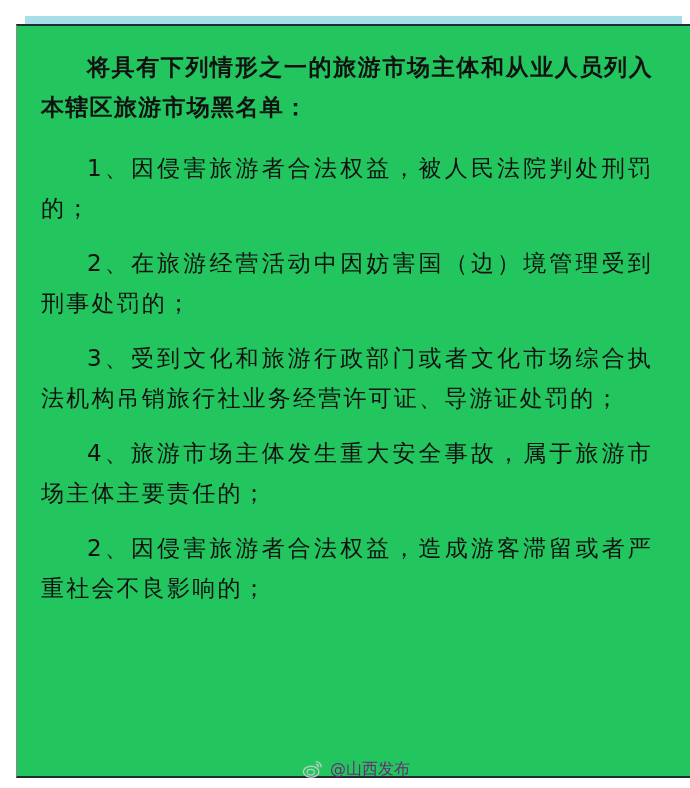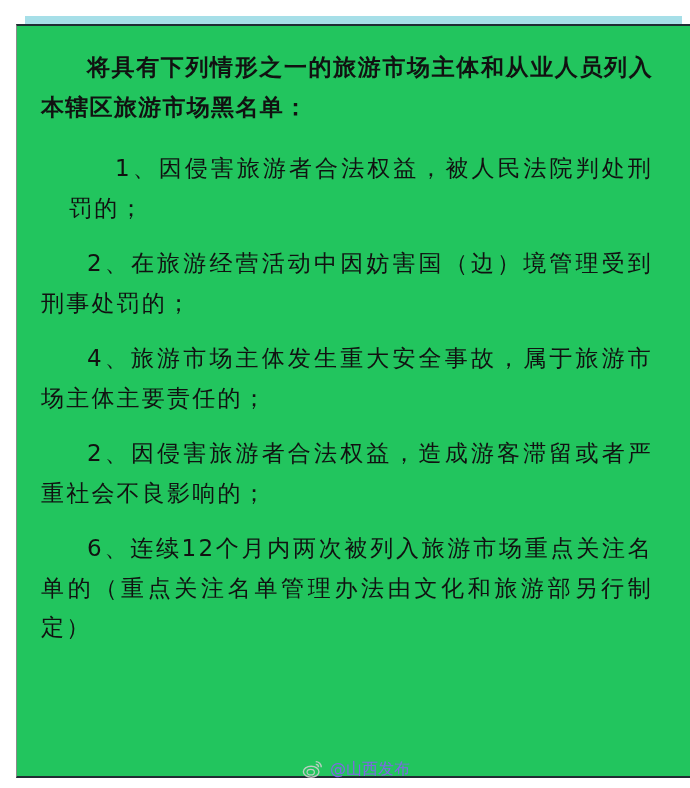--- a/index.html
+++ b/index.html
@@ -23,42 +23,42 @@
   .content {
     position:absolute; left:24px; top:22px; width:612px;
     color:#111111;
   }
   .para {
     font-size:23px; line-height:39.5px; text-align:justify; text-justify:inter-character;
     text-indent:46px; margin:0; letter-spacing:2.2px;
   }
   .heading { font-weight:bold; letter-spacing:1.3px; }
   .item { margin-top:16px; }
-  .item:first-of-type { margin-top:0;margin-left:28px; }
+  .item:first-of-type { margin-top:0; }
   .watermark {
     position:absolute; left:302px; top:756px; height:26px;
     display:flex; align-items:center; gap:6px;
-    color:#8b5cf6; font-size:16px; opacity:0.9;
+    color:#701a75; font-size:16px; opacity:0.9;
   }
   .weibo-icon { width:22px; height:22px; }
 </style>
 </head>
 <body>
 
 <div class="cyan-bar"></div>
 
 <div class="doc-box">
   <div class="content">
     <p class="para heading">将具有下列情形之一的旅游市场主体和从业人员列入本辖区旅游市场黑名单：</p>
     <div style="margin-top:22px;">
       <p class="para item">1、因侵害旅游者合法权益，被人民法院判处刑罚的；</p>
       <p class="para item">2、在旅游经营活动中因妨害国（边）境管理受到刑事处罚的；</p>
+      <p class="para item">3、受到文化和旅游行政部门或者文化市场综合执法机构吊销旅行社业务经营许可证、导游证处罚的；</p>
       <p class="para item">4、旅游市场主体发生重大安全事故，属于旅游市场主体主要责任的；</p>
       <p class="para item">2、因侵害旅游者合法权益，造成游客滞留或者严重社会不良影响的；</p>
-      <p class="para item">6、连续12个月内两次被列入旅游市场重点关注名单的（重点关注名单管理办法由文化和旅游部另行制定）</p>
     </div>
   </div>
 </div>
 
 <div class="watermark">
   <svg class="weibo-icon" viewBox="0 0 24 24">
     <ellipse cx="10" cy="15" rx="8.5" ry="6" fill="none" stroke="#cfcfcf" stroke-width="1.5"></ellipse>
     <ellipse cx="9.5" cy="15.5" rx="4" ry="3" fill="none" stroke="#cfcfcf" stroke-width="1.3"></ellipse>
     <path d="M15 4 a6 6 0 0 1 6 6" fill="none" stroke="#cfcfcf" stroke-width="1.5"></path>
     <path d="M15 7 a3 3 0 0 1 3 3" fill="none" stroke="#cfcfcf" stroke-width="1.5"></path>

